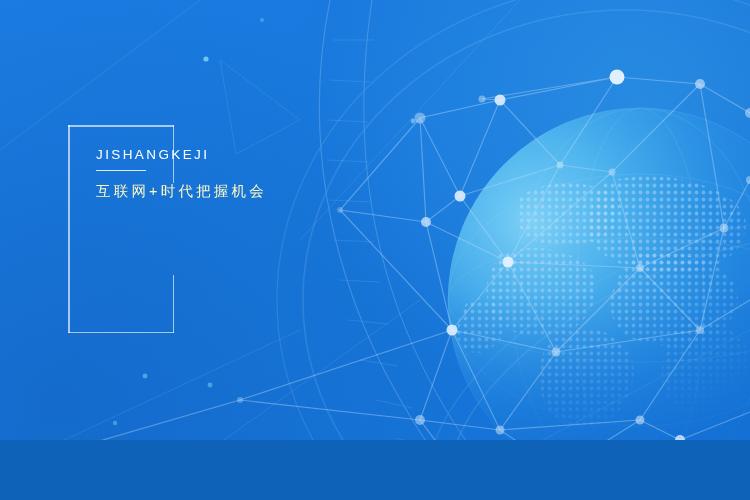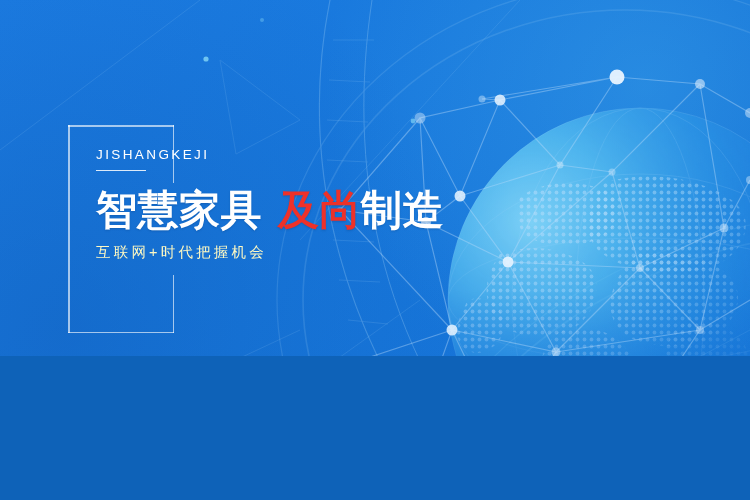--- a/index.html
+++ b/index.html
@@ -3,21 +3,21 @@
 <meta charset="utf-8">
 <style>
   html, body {
     margin: 0;
     padding: 0;
     background: #0e62b8;
   }
   #banner {
     position: relative;
     width: 750px;
-    height: 356px;
+    height: 440px;
     overflow: hidden;
     background: #1a7ade;
     font-family: "Liberation Sans", sans-serif;
     user-select: none;
   }
   
   .bg-base {
     position: absolute;
     inset: 0;
     background:
@@ -290,20 +290,17 @@
     <span class="f-top"></span>
     <span class="f-bot"></span>
     <span class="f-right-top"></span>
     <span class="f-right-bot"></span>
   </div>
 
   <div class="copy">
     <div class="eyebrow">JISHANGKEJI</div>
     <div class="eyebrow-rule"></div>
 
-    <div class="headline">
-      <span>智慧家具</span><span class="gap"></span><span class="accent">及尚</span><span>制造</span>
-    </div>
 
     <div class="sub-cn">互联网+时代把握机会</div>
   </div>
 
 </div>
 
 </body></html>

